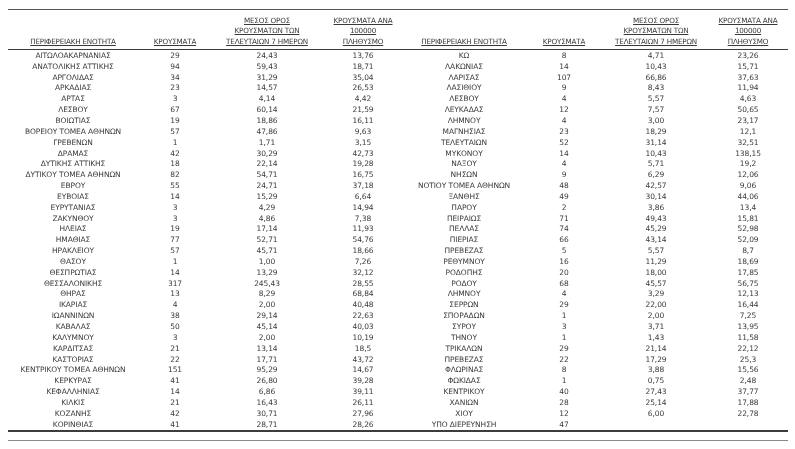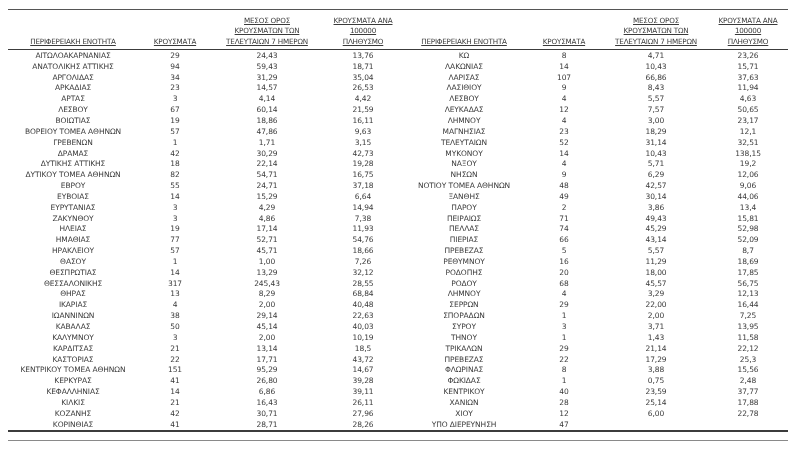--- a/index.html
+++ b/index.html
@@ -339,21 +339,21 @@
       <div class="bc">ΦΩΚΙΔΑΣ</div>
       <div class="bc">1</div>
       <div class="bc">0,75</div>
       <div class="bc">2,48</div>
       <div class="bc">ΚΕΦΑΛΛΗΝΙΑΣ</div>
       <div class="bc">14</div>
       <div class="bc">6,86</div>
       <div class="bc">39,11</div>
       <div class="bc">ΚΕΝΤΡΙΚΟΥ</div>
       <div class="bc">40</div>
-      <div class="bc">23,59</div>
+      <div class="bc">27,43</div>
       <div class="bc">37,77</div>
       <div class="bc">ΚΙΛΚΙΣ</div>
       <div class="bc">21</div>
       <div class="bc">16,43</div>
       <div class="bc">26,11</div>
       <div class="bc">ΧΑΝΙΩΝ</div>
       <div class="bc">28</div>
       <div class="bc">25,14</div>
       <div class="bc">17,88</div>
       <div class="bc">ΚΟΖΑΝΗΣ</div>

